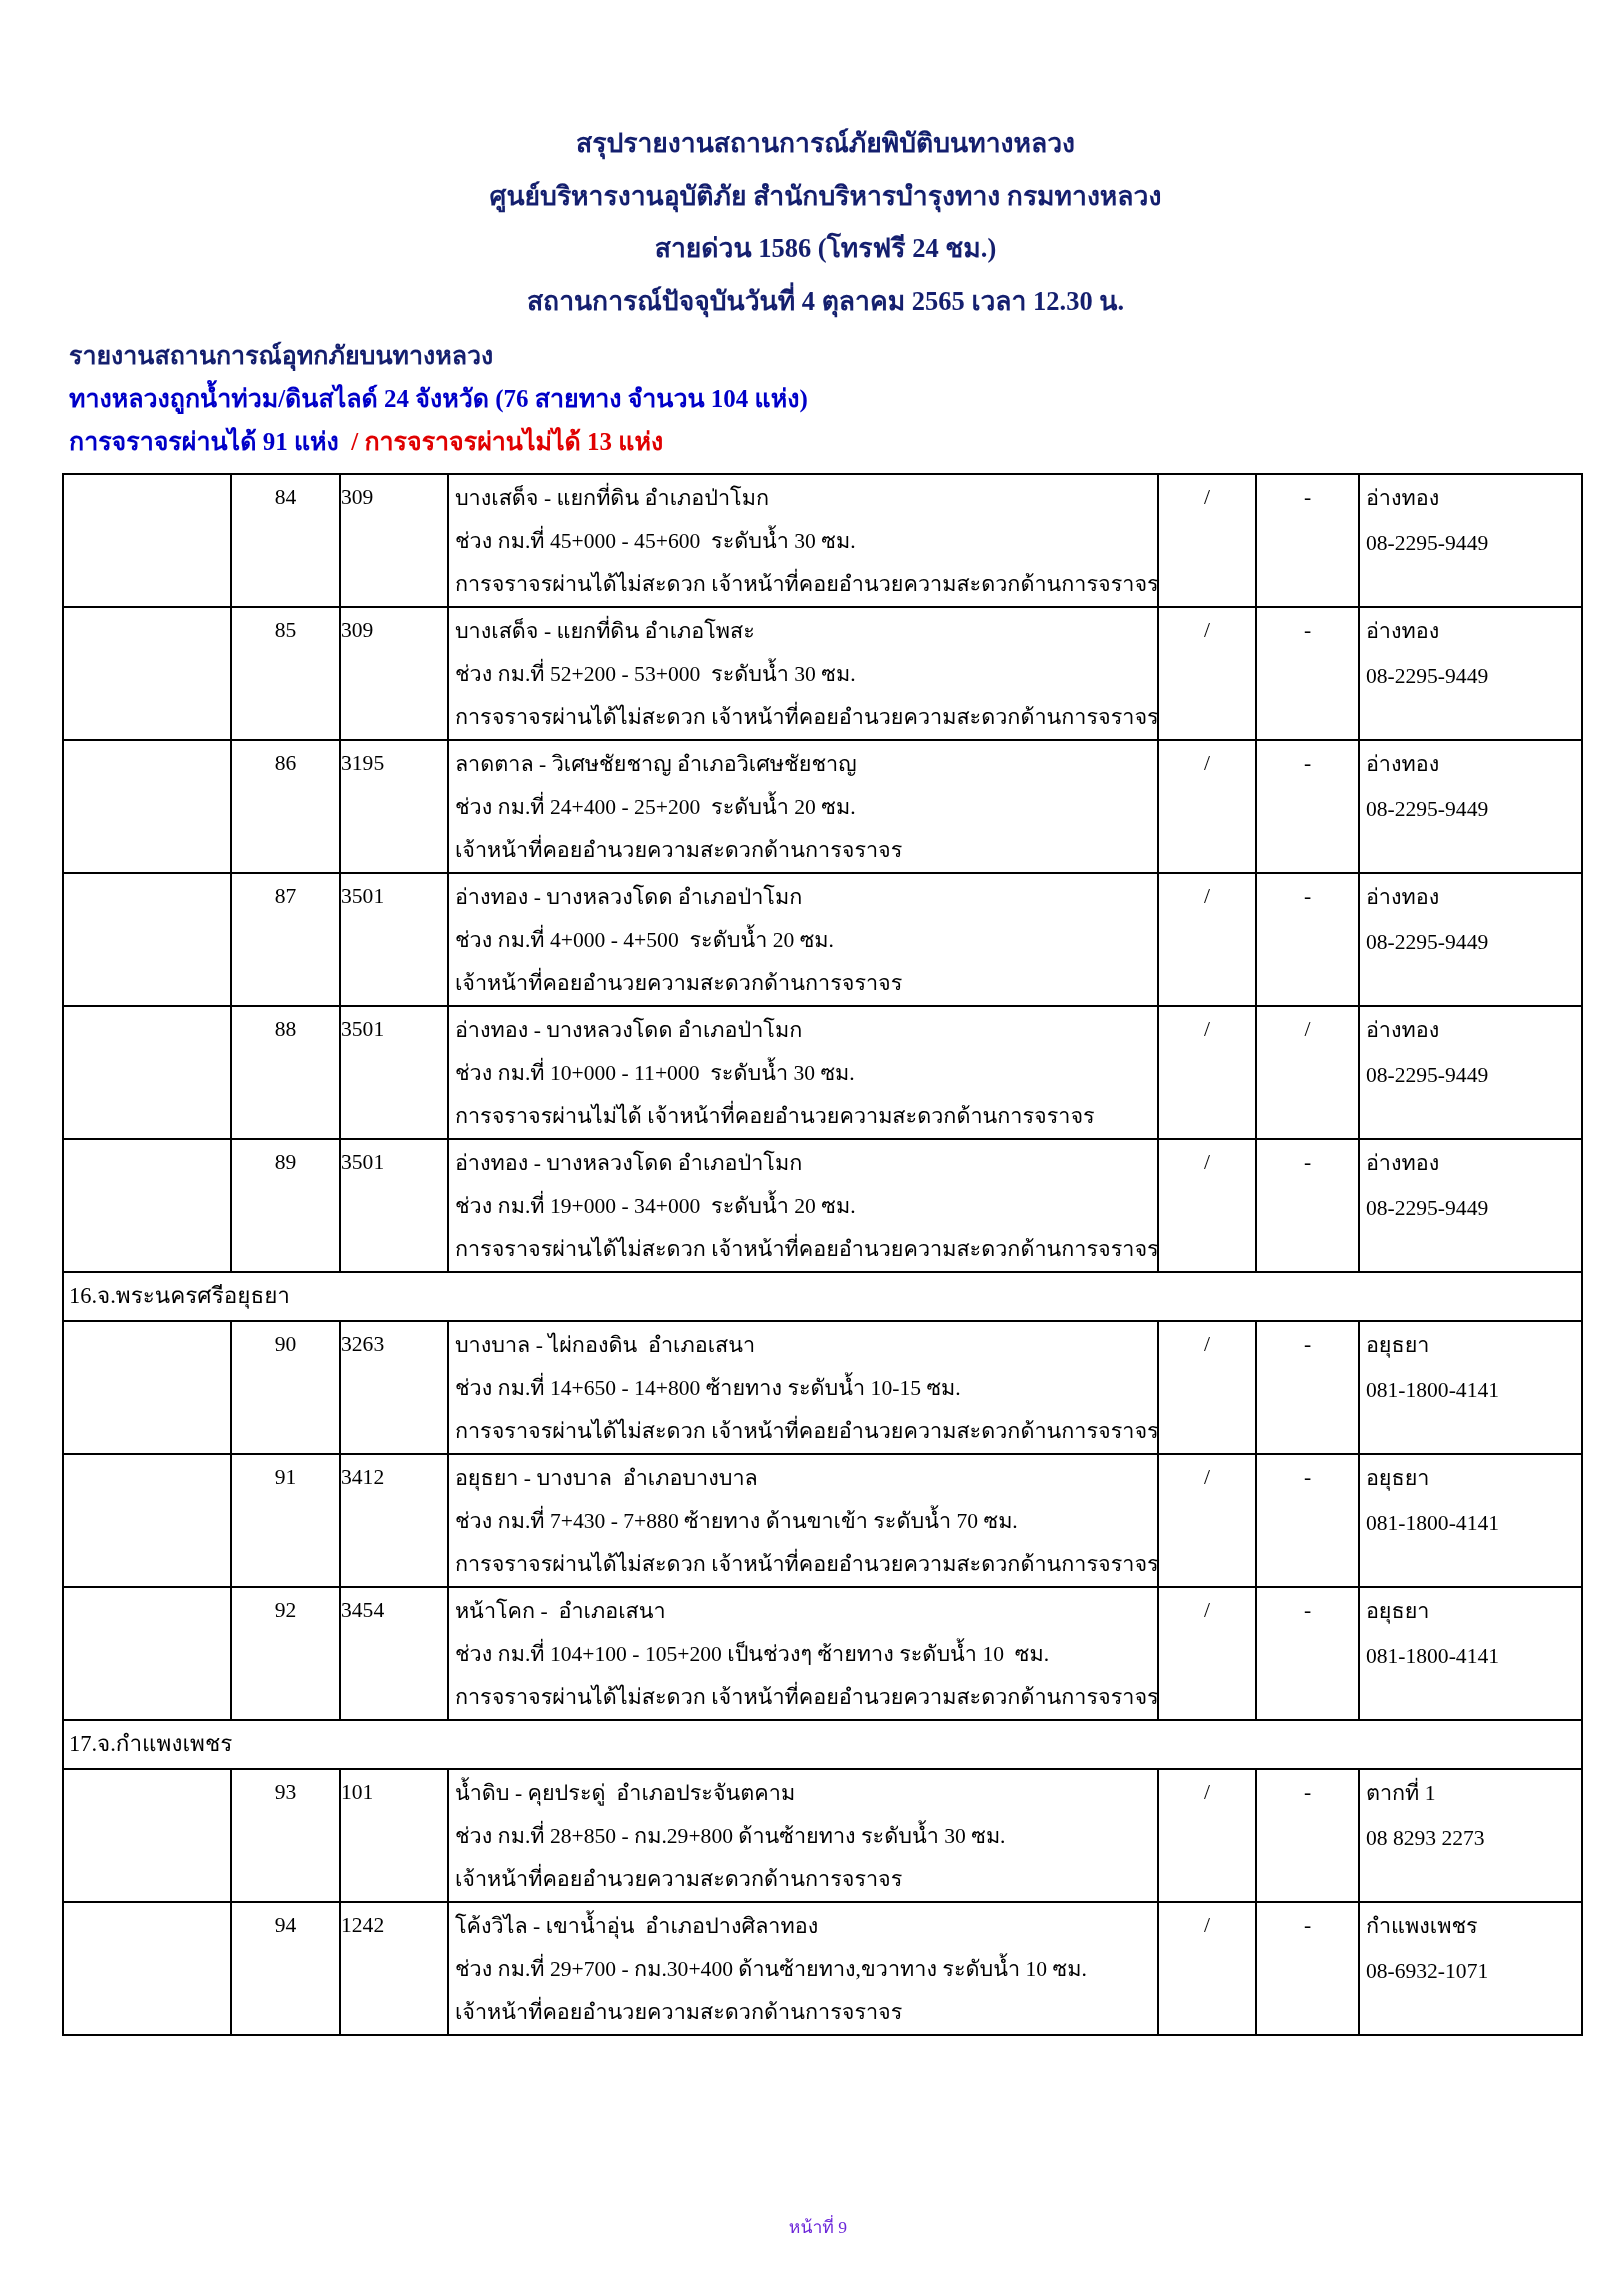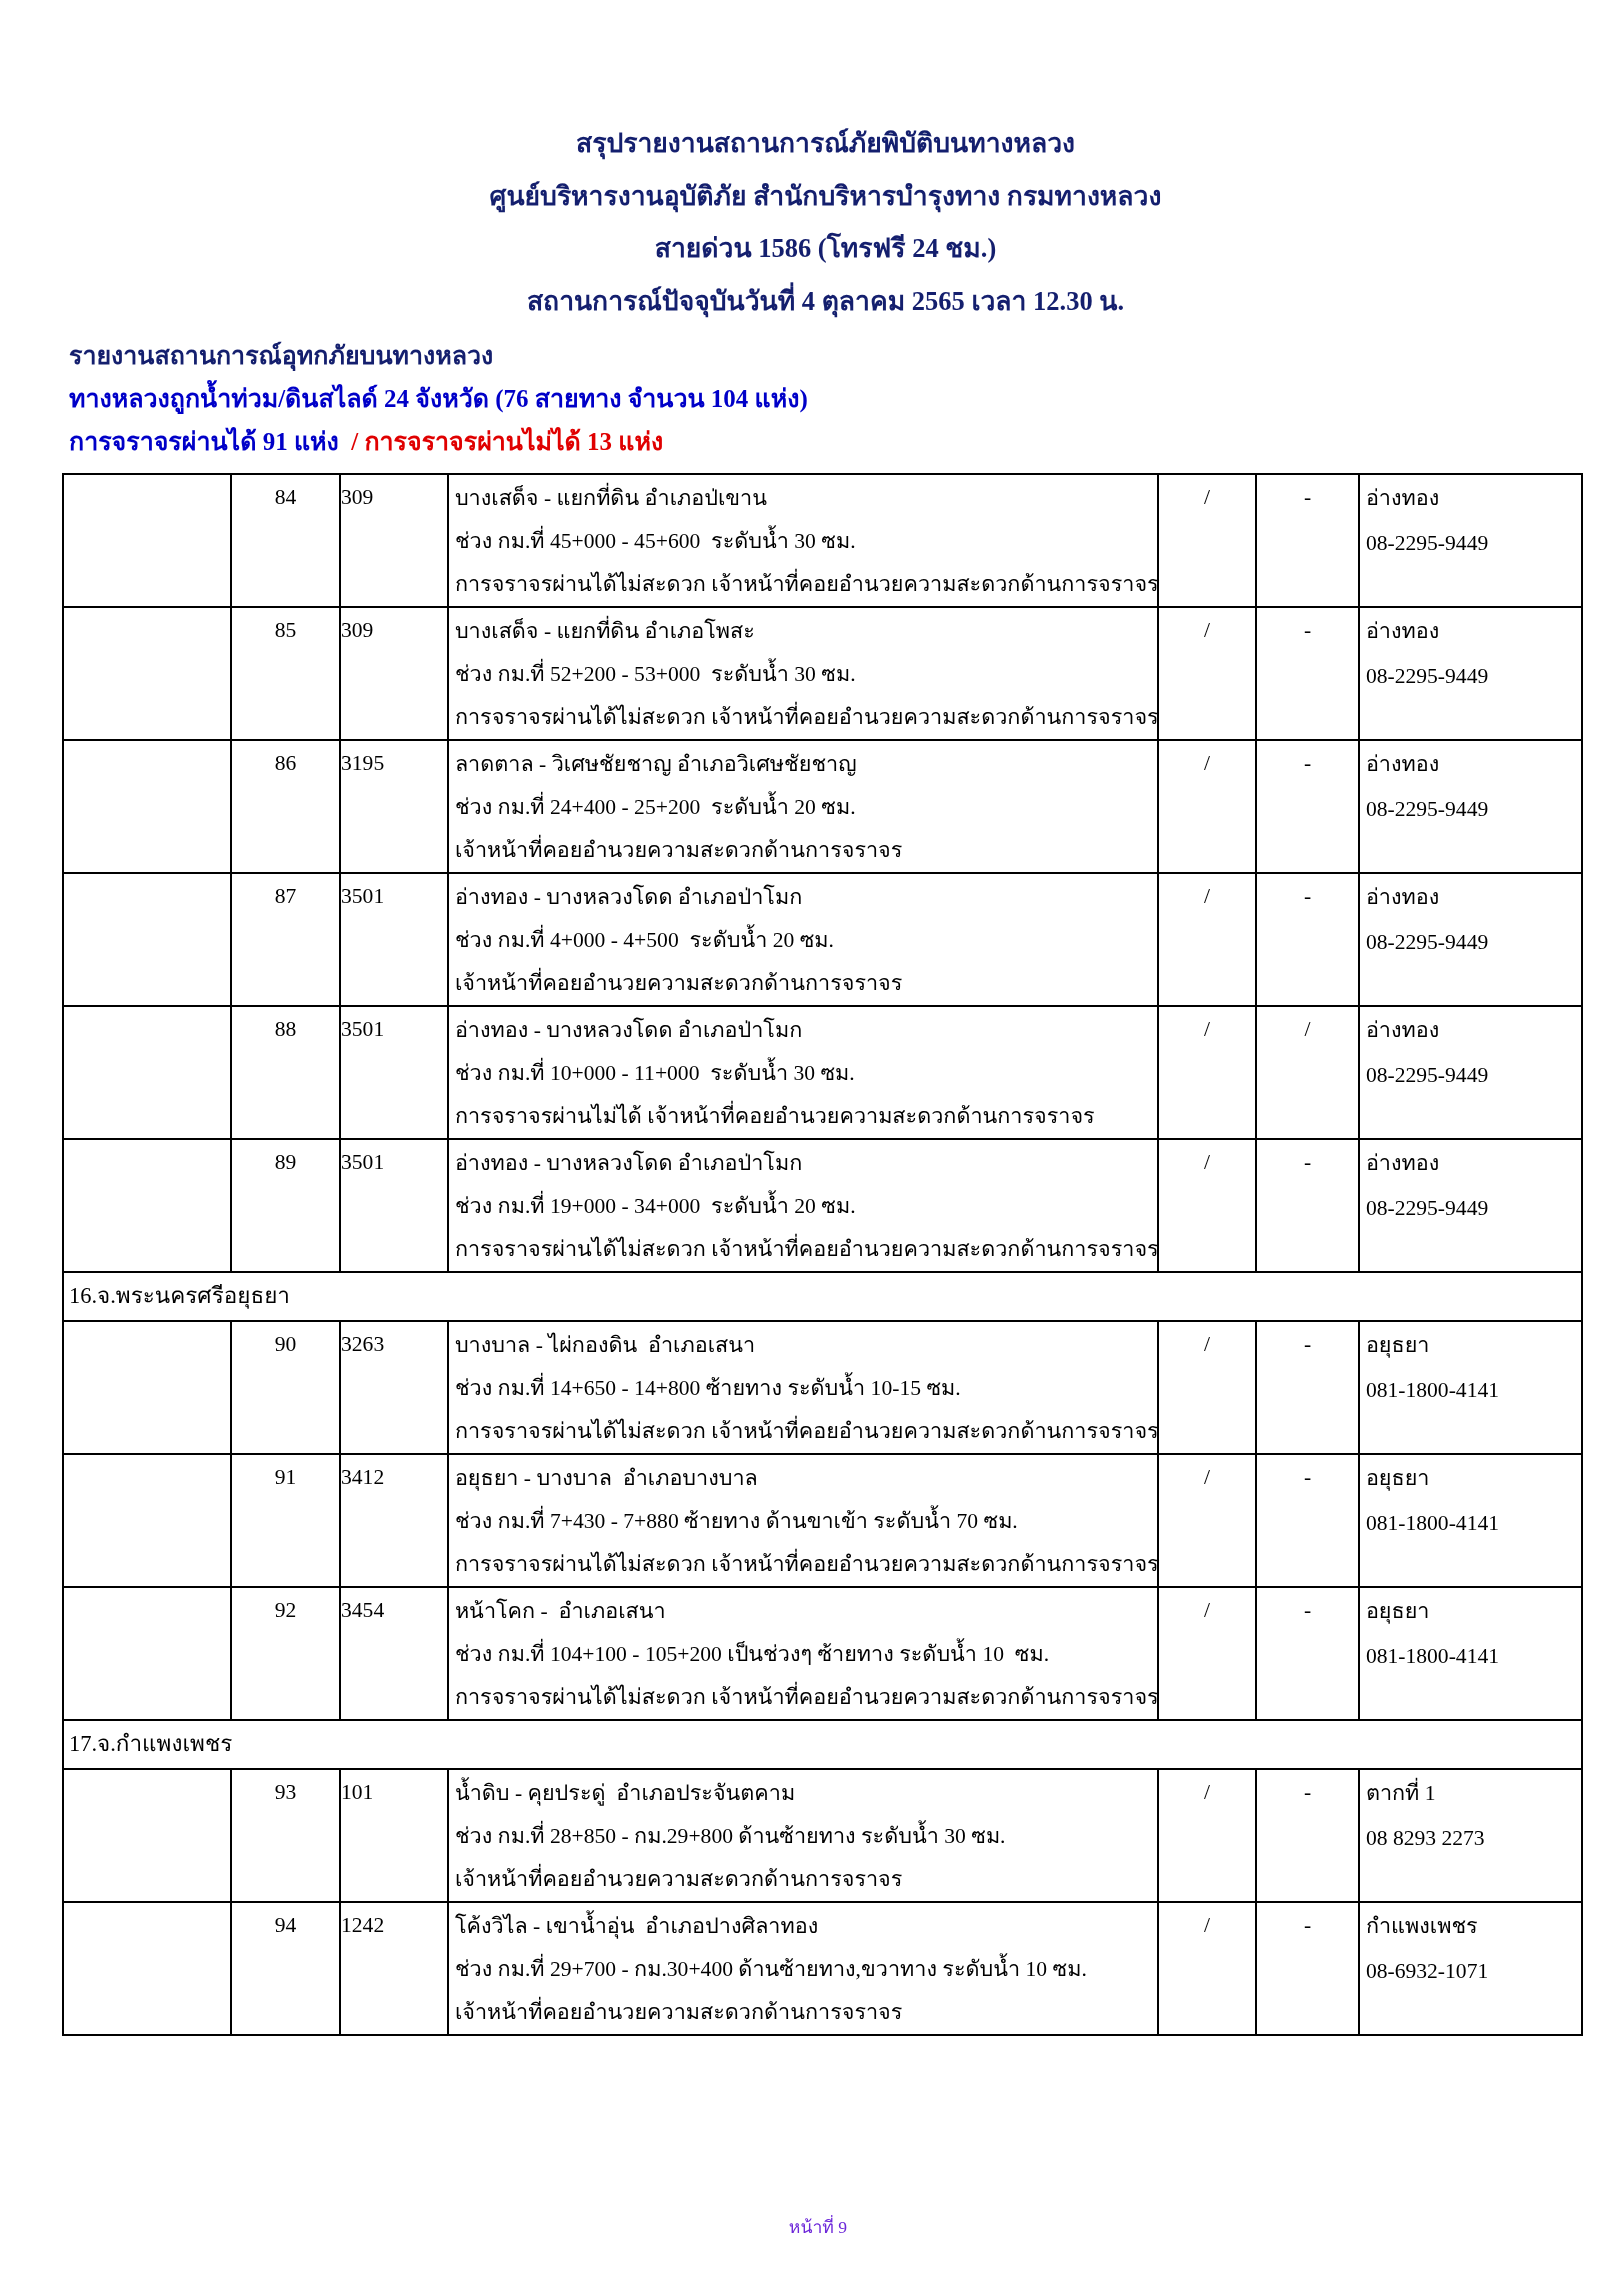--- a/index.html
+++ b/index.html
@@ -91,21 +91,21 @@
   <tr class="data-row">
     <td class="c-blank"></td>
     <td class="c-num">
             <div class="top-line">84</div>
           </td>
     <td class="c-route">
             <div class="top-line">309</div>
           </td>
     <td class="c-desc">
       <div class="desc-wrap">
-        <div class="desc-line">บางเสด็จ - แยกที่ดิน อำเภอป่เขาน</div>
+        <div class="desc-line">บางเสด็จ - แยกที่ดิน อำเภอป่าโมก</div>
         <div class="desc-line">ช่วง กม.ที่ 45+000 - 45+600  ระดับน้ำ 30 ซม.</div>
         <div class="desc-line">การจราจรผ่านได้ไม่สะดวก เจ้าหน้าที่คอยอำนวยความสะดวกด้านการจราจร</div>
       </div>
     </td>
     <td class="c-m1">
             <div class="top-line">/</div>
           </td>
     <td class="c-m2">
             <div class="top-line">-</div>
           </td>

